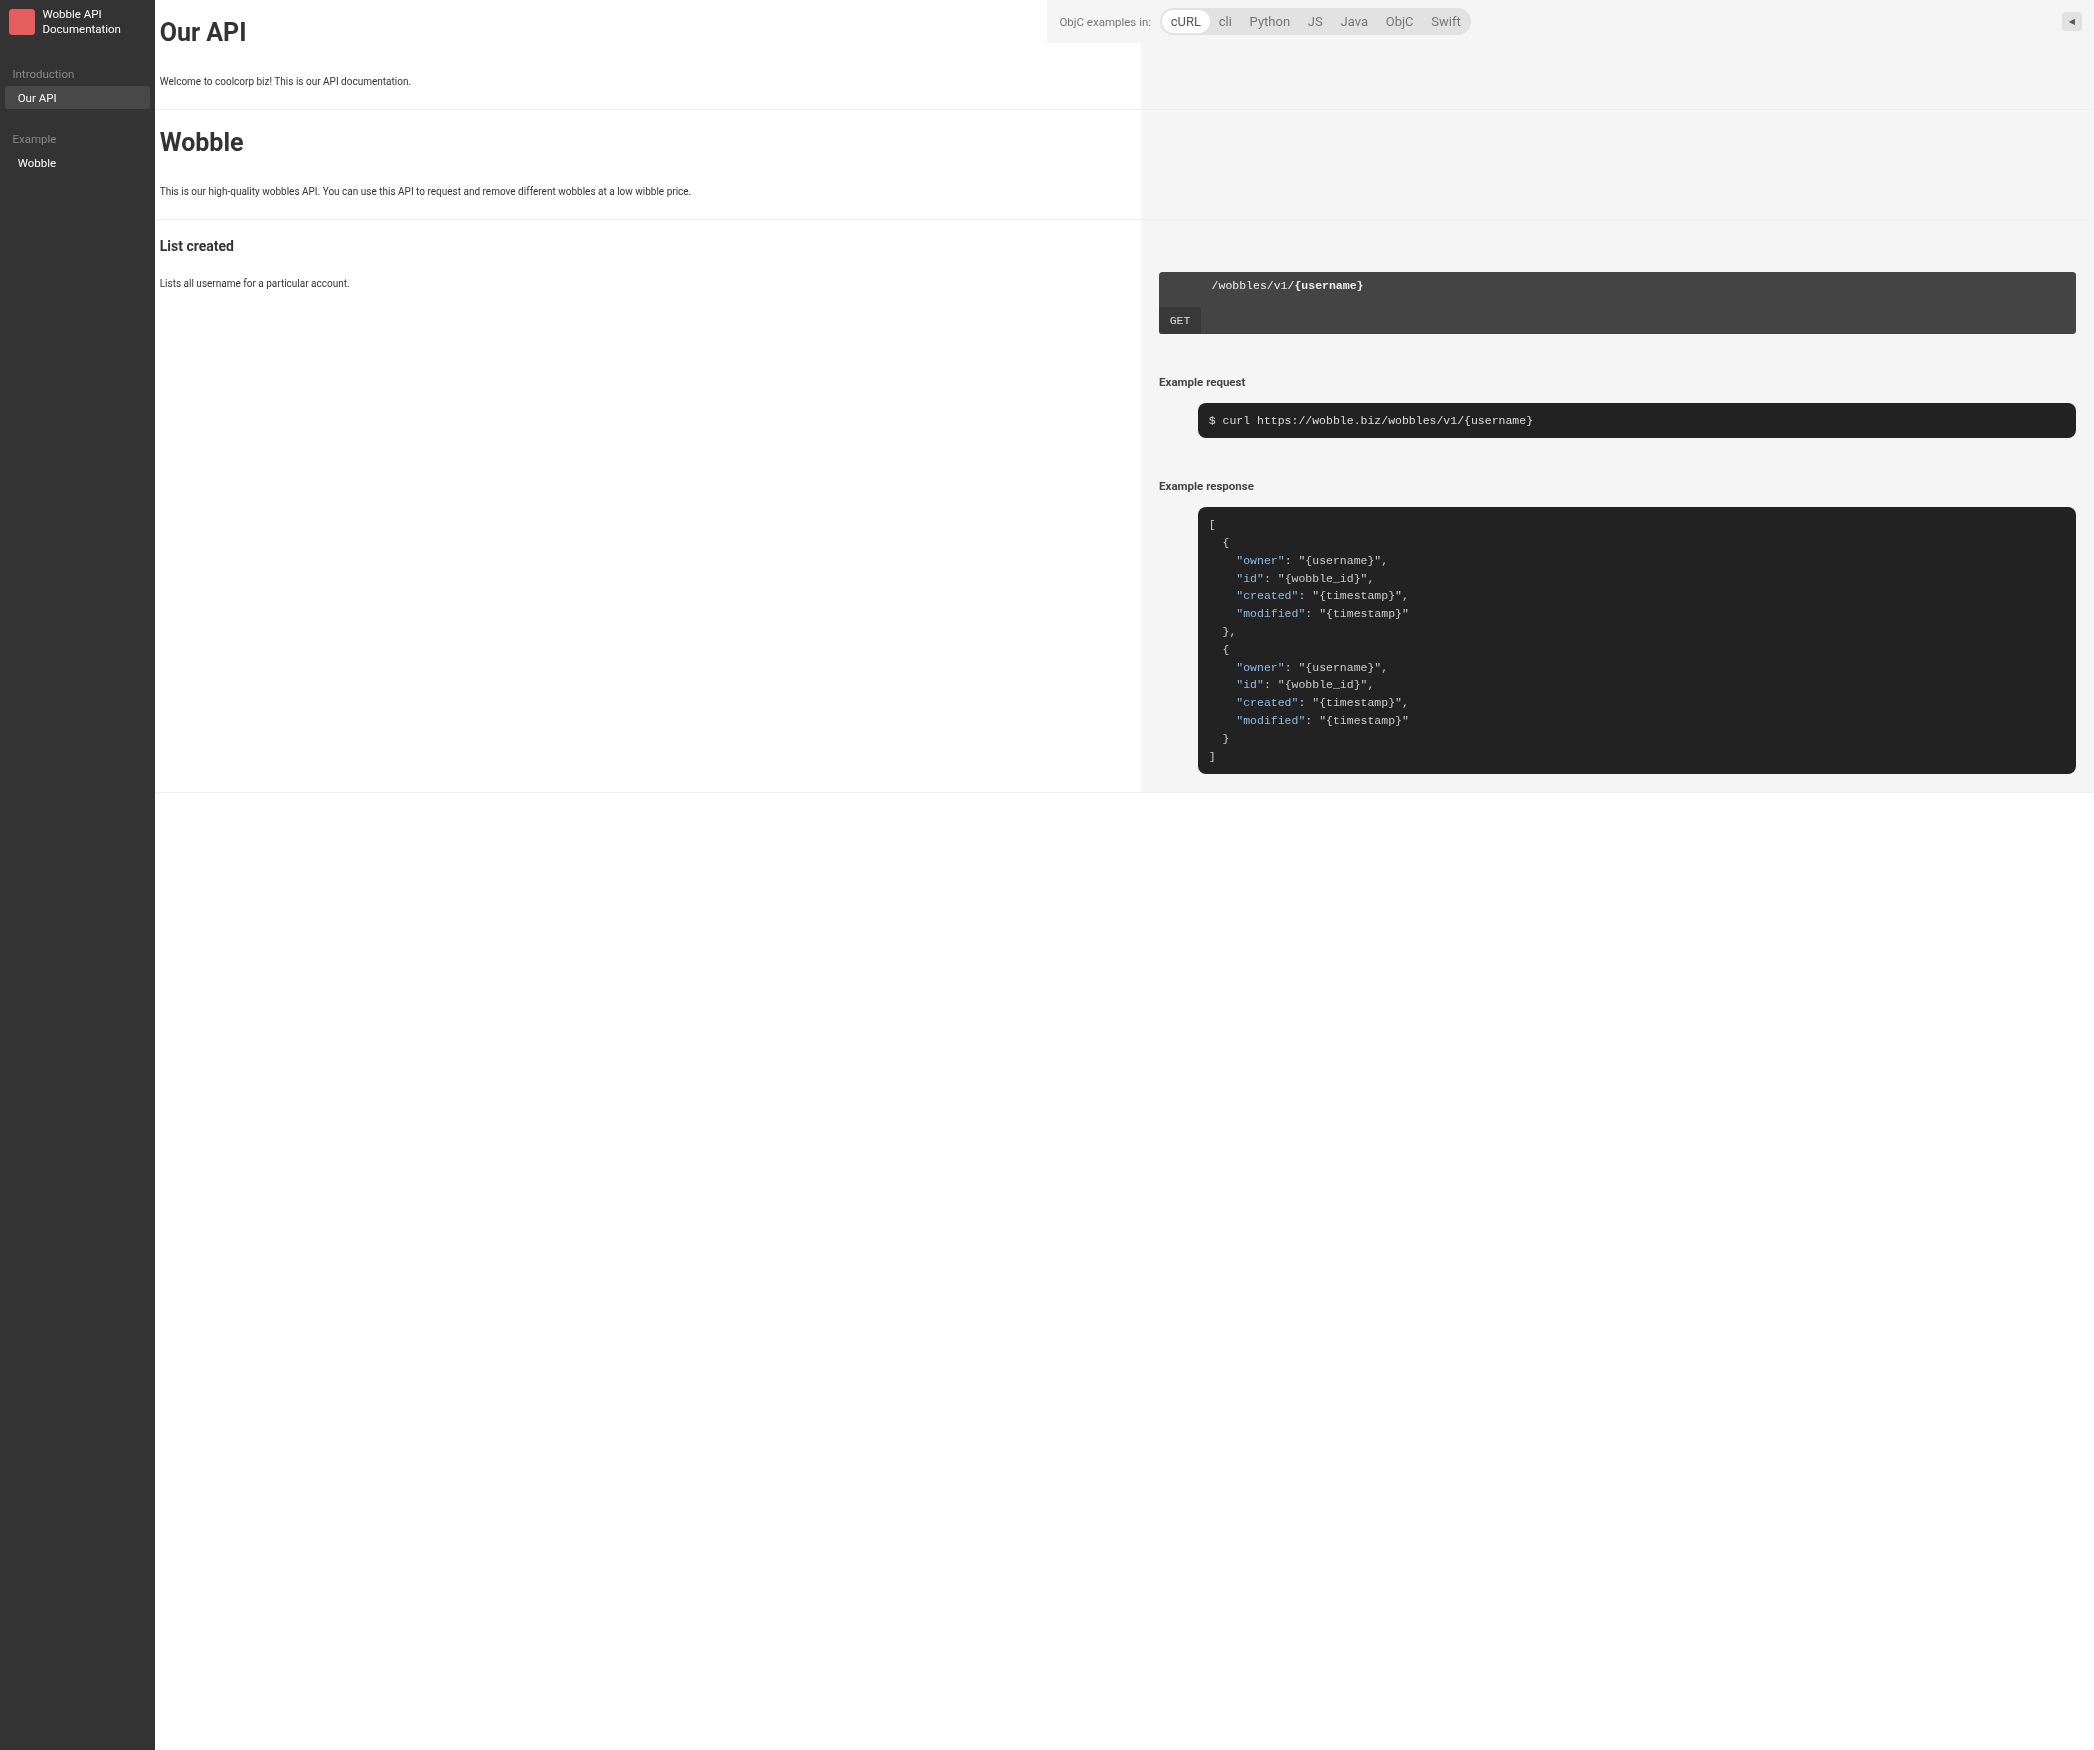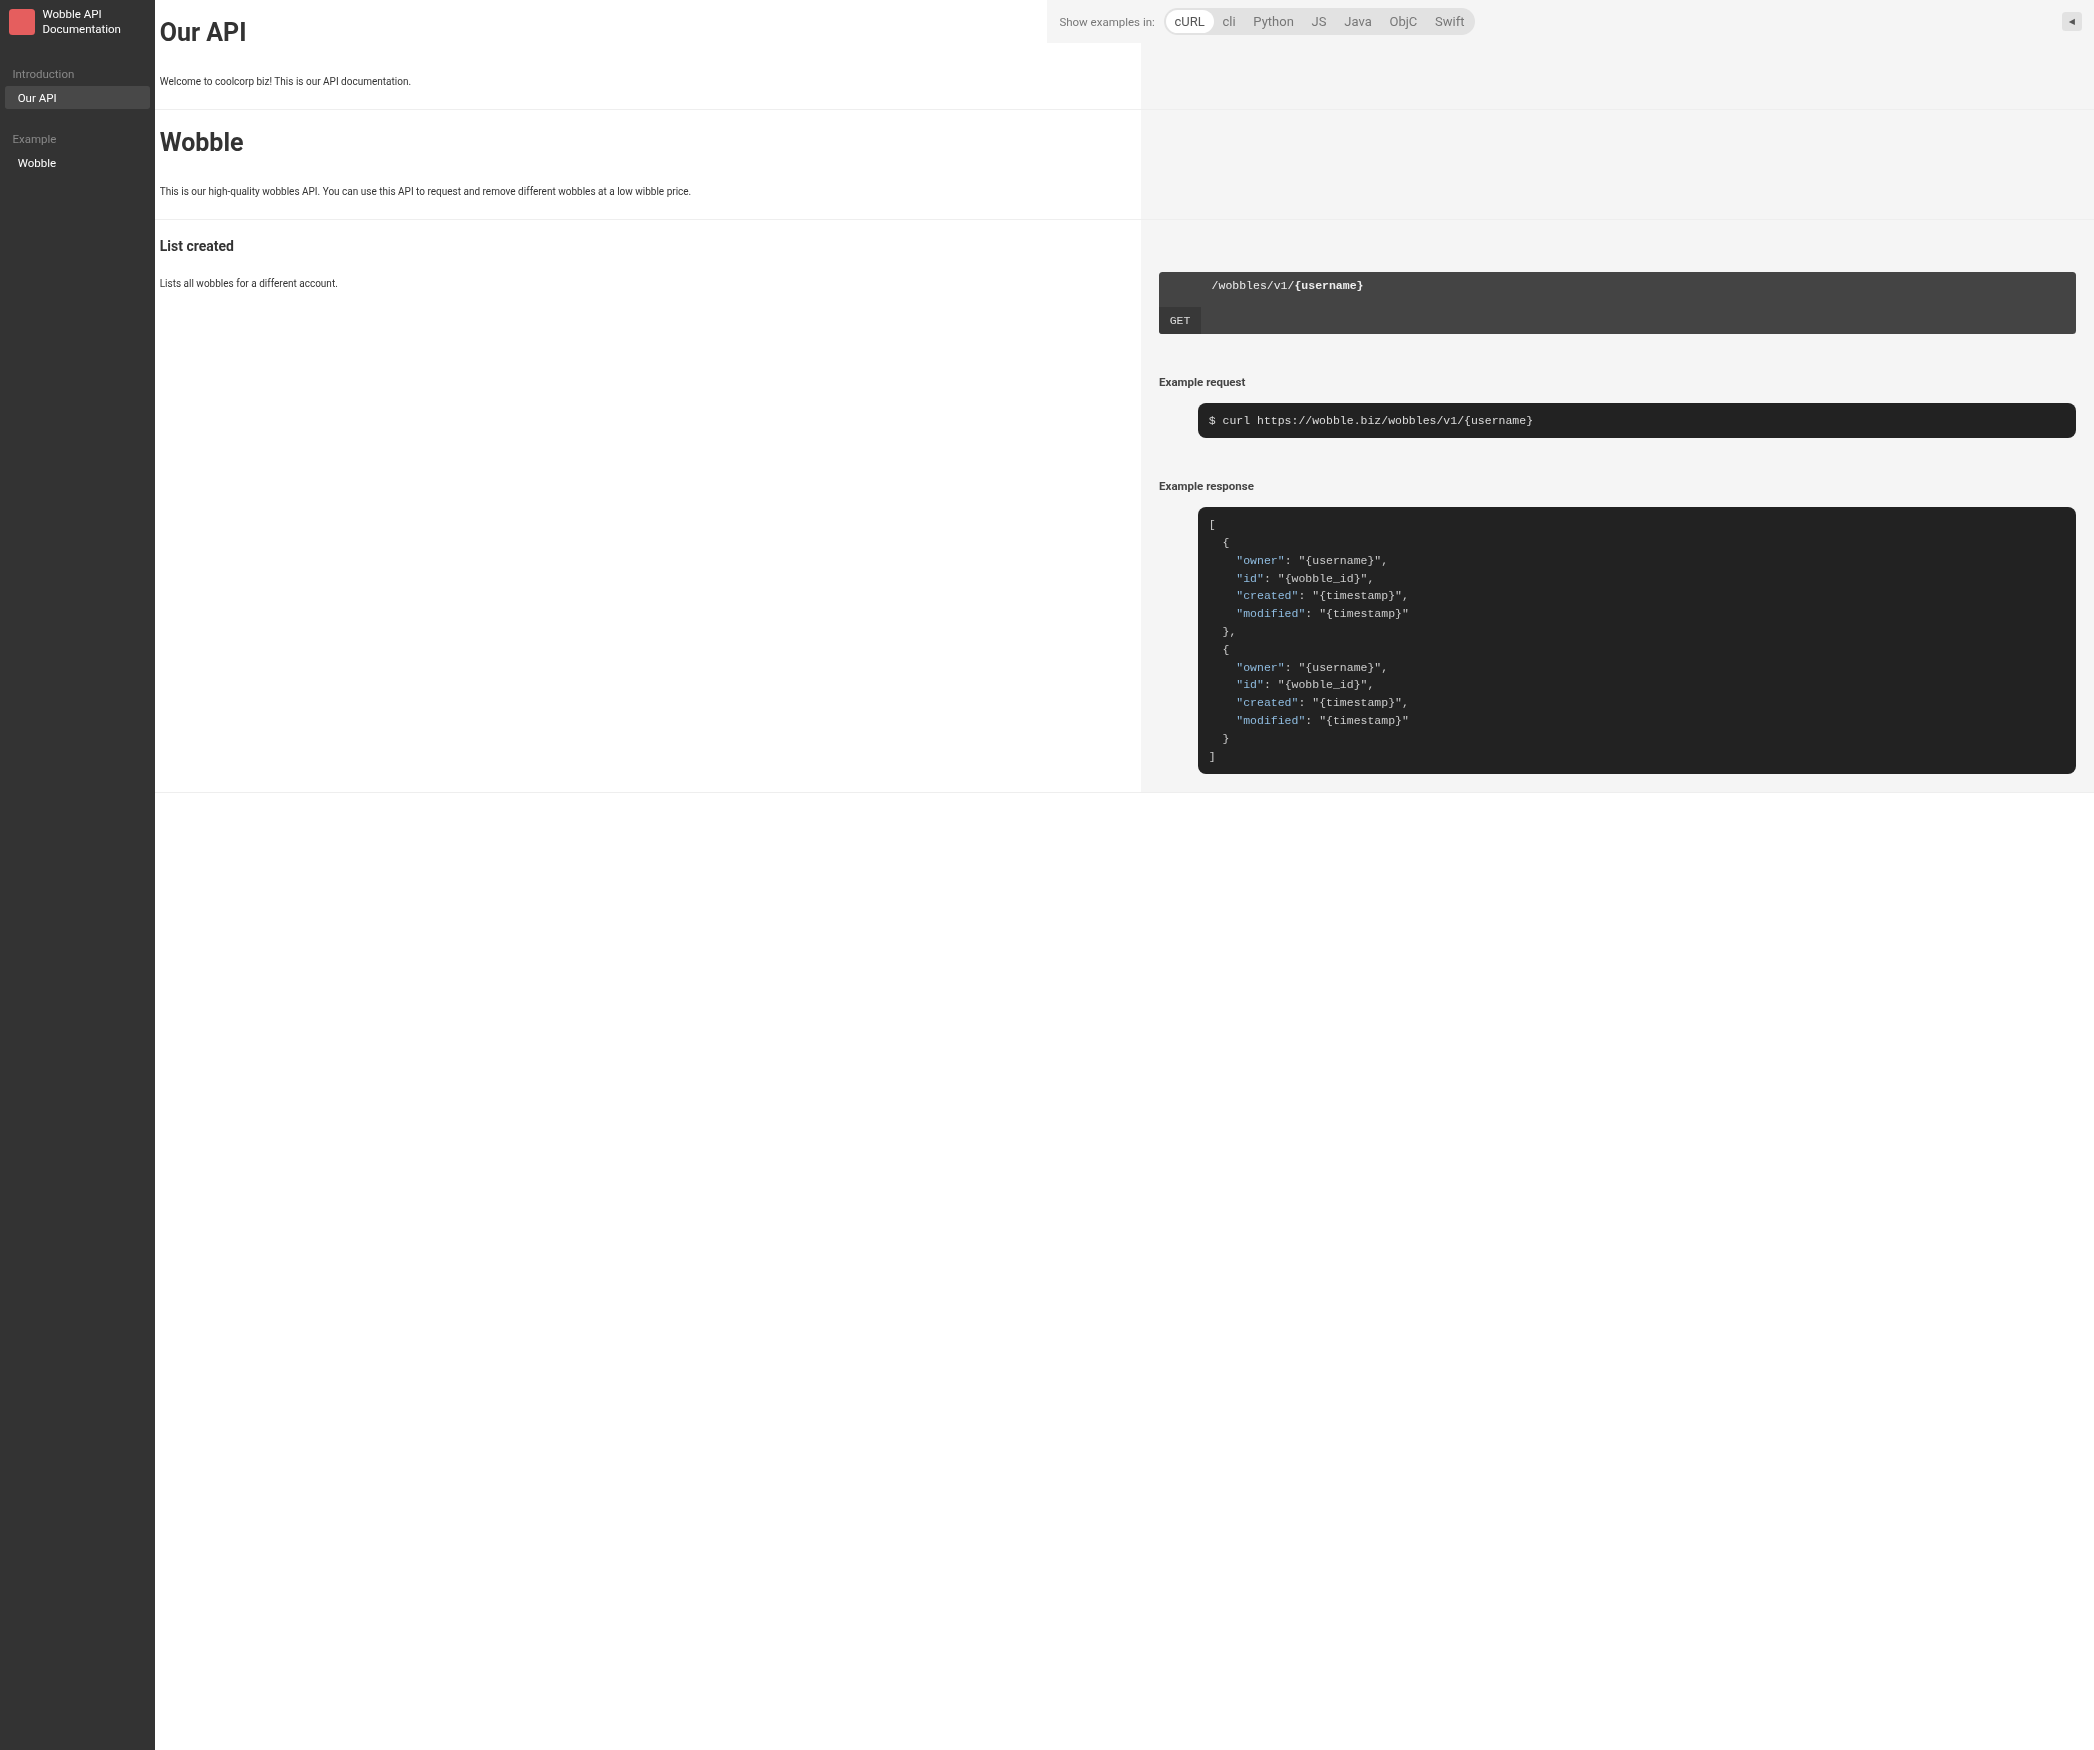--- a/index.html
+++ b/index.html
@@ -61,21 +61,21 @@
   </div>
   <div class="nav-group">
     <div class="nav-group-label">Example</div>
     <a class="nav-item">Wobble</a>
   </div>
 </div>
 
 <div class="main">
 
   <div class="topbar">
-    <span class="examples-label">Show examples in:</span>
+    <span class="examples-label">ObjC examples in:</span>
     <div class="lang-pills">
       <span class="lang-pill active">cURL</span>
       <span class="lang-pill">cli</span>
       <span class="lang-pill">Python</span>
       <span class="lang-pill">JS</span>
       <span class="lang-pill">Java</span>
       <span class="lang-pill">ObjC</span>
       <span class="lang-pill">Swift</span>
     </div>
     <div class="collapse-btn">
@@ -95,21 +95,21 @@
     <div class="section-left">
       <h2>Wobble</h2>
       <p>This is our high-quality wobbles API. You can use this API to request and remove different wobbles at a low wibble price.</p>
     </div>
     <div class="section-right"></div>
   </div>
 
   <div class="section content-row">
     <div class="section-left">
       <h3>List created</h3>
-      <p>Lists all wobbles for a different account.</p>
+      <p>Lists all username for a particular account.</p>
     </div>
     <div class="section-right">
       <div class="endpoint-bar">
         <div class="endpoint-method">GET</div>
         <div class="endpoint-path"><span>/wobbles/v1/</span><span class="param">{username}</span></div>
       </div>
 
       <div class="example-label">Example request</div>
       <div class="code-block">$ curl https://wobble.biz/wobbles/v1/{username}</div>
 

